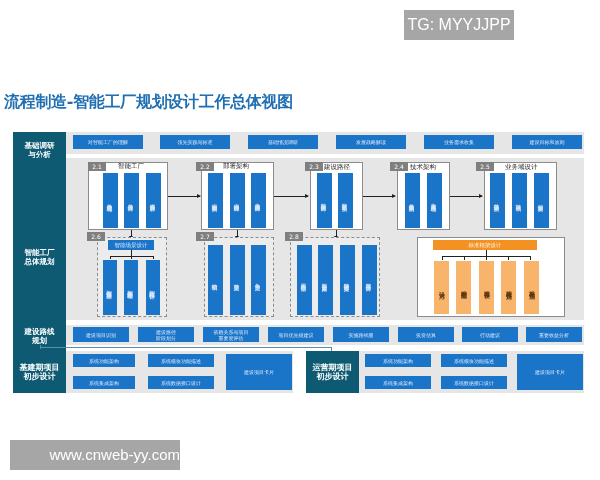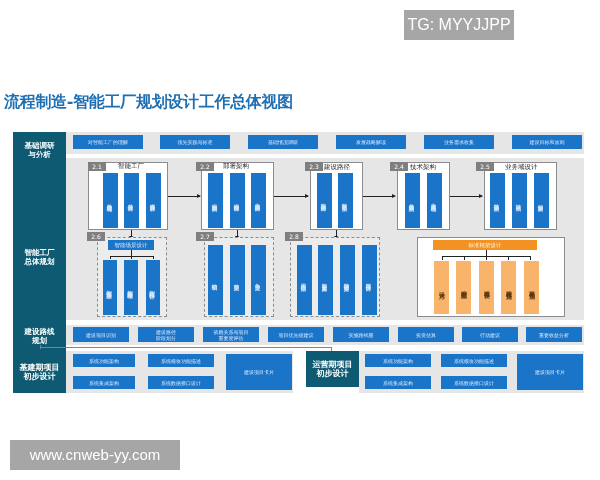--- a/index.html
+++ b/index.html
@@ -2,21 +2,21 @@
 <html><head>
 <meta charset="utf-8">
 <style>
   html, body { margin:0; padding:0; }
   body { width:600px; height:480px; background:#ffffff; position:relative; overflow:hidden;
          font-family:"DejaVu Sans", sans-serif; }
   .abs { position:absolute; box-sizing:border-box; }
   .wm-top { left:404px; top:10px; width:110px; height:30px; background:#a6a6a6; color:#ffffff;
             font-family:"Liberation Sans", sans-serif; font-size:16px; line-height:30px; text-align:center; }
   .wm-bottom { left:10px; top:440px; width:170px; height:30px; background:#a6a6a6; color:#ffffff;
-            font-family:"Liberation Sans", sans-serif; font-size:15px; line-height:30px; text-align:center; }
+            font-family:"Liberation Sans", sans-serif; font-size:15px; line-height:30px; text-align:right; }
   .title { left:4px; top:92px; font-size:16px; font-weight:bold; color:#1f6fb2; white-space:nowrap; letter-spacing:-0.3px; }
   .band { background:#e6e6e6; }
   .label-dark { background:#0d5a72; color:#ffffff; font-size:7.5px; font-weight:bold; text-align:center;
                 display:flex; align-items:center; justify-content:center; line-height:1.15; }
   .pill { background:#1a74c8; color:#dbeaff; font-size:5px; text-align:center; display:flex; align-items:center;
           justify-content:center; line-height:1.2; }
   .arch-box { background:#ffffff; border:1px solid #8c8c8c; }
   .arch-num { background:#7f7f7f; color:#ffffff; font-size:6px; text-align:center; line-height:9px; }
   .arch-title { font-size:6.5px; color:#222; white-space:nowrap; }
   .vcol { background:#1a74c8; color:#dbeaff; font-size:5.5px; writing-mode:vertical-rl; text-orientation:upright;
@@ -168,19 +168,19 @@
 <div class="abs band" style="left:66px;top:351px;width:227px;height:42px;"></div>
 <div class="abs label-dark" style="left:13px;top:351px;width:53px;height:42px;font-size:8px;white-space:pre-line;">基建期项目
 初步设计</div>
 <div class="abs pill" style="left:73px;top:354px;width:62px;height:13px;">系统功能架构</div>
 <div class="abs pill" style="left:148px;top:354px;width:66px;height:13px;">系统模块功能描述</div>
 <div class="abs pill" style="left:73px;top:376px;width:62px;height:13px;">系统集成架构</div>
 <div class="abs pill" style="left:148px;top:376px;width:66px;height:13px;">系统数据接口设计</div>
 <div class="abs pill" style="left:226px;top:354px;width:66px;height:36px;">建设项目卡片</div>
 
 <div class="abs band" style="left:359px;top:351px;width:225px;height:42px;"></div>
-<div class="abs label-dark" style="left:306px;top:351px;width:53px;height:36px;font-size:8px;white-space:pre-line;">运营期项目
+<div class="abs label-dark" style="left:306px;top:351px;width:53px;height:42px;font-size:8px;white-space:pre-line;">运营期项目
 初步设计</div>
 <div class="abs pill" style="left:365px;top:354px;width:66px;height:13px;">系统功能架构</div>
 <div class="abs pill" style="left:441px;top:354px;width:66px;height:13px;">系统模块功能描述</div>
 <div class="abs pill" style="left:365px;top:376px;width:66px;height:13px;">系统集成架构</div>
 <div class="abs pill" style="left:441px;top:376px;width:66px;height:13px;">系统数据接口设计</div>
 <div class="abs pill" style="left:517px;top:354px;width:66px;height:36px;">建设项目卡片</div>
 
 </body></html>

